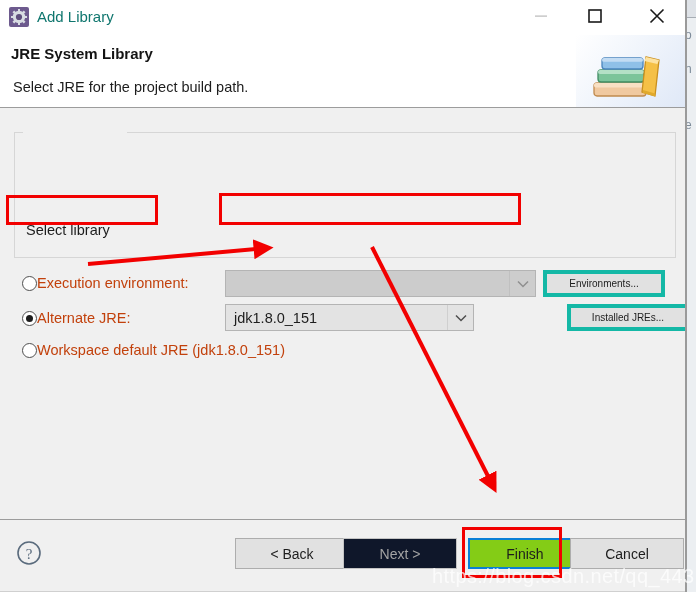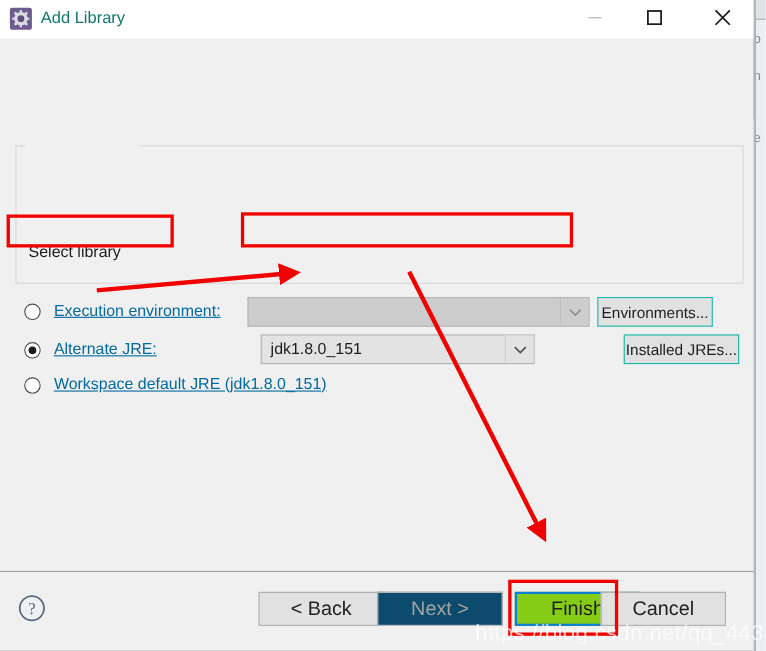--- a/index.html
+++ b/index.html
@@ -155,37 +155,36 @@
   }
   .radio.checked::after {
     content: "";
     position: absolute;
     left: 3px; top: 3px;
     width: 7px; height: 7px;
     border-radius: 50%;
     background: #1c1c1c;
   }
   .radio-label {
-    margin-left: 12px;
+    margin-left: 0;
     font-size: 14.5px;
-    color: #0369a1;
-    white-space: nowrap;
-    text-decoration: underline;
+    color: #c2410c;
+    white-space: nowrap;
   }
 
   
   .combo {
     position: absolute;
     height: 27px;
     display: flex;
     background: #cccccc;
     border: 1px solid #b4b4b4;
   }
   #combo-exec { left: 225px; top: 162px; width: 311px; }
-  #combo-alt  { left: 237px; top: 196px; width: 249px; background: #e3e3e3; }
+  #combo-alt  { left: 225px; top: 196px; width: 249px; background: #e3e3e3; }
   .combo-text {
     flex: 1 1 auto;
     display: flex; align-items: center;
     padding-left: 8px;
     font-size: 14.5px;
     color: #1d1d1d;
     overflow: hidden;
     white-space: nowrap;
   }
   .combo-arrow {
@@ -194,65 +193,65 @@
     border-left: 1px solid #c0c0c0;
     display: flex; align-items: center; justify-content: center;
     background: #cdcdcd;
   }
   #combo-alt .combo-arrow { background: #e3e3e3; border-left: 1px solid #cfcfcf; }
 
   
   .sidebtn {
     position: absolute;
     left: 543px;
-    width: 105px; height: 27px;
+    width: 122px; height: 27px;
     background: #e1e1e1;
-    border: 1px solid #14b8a6;
+    border: 4px solid #14b8a6;
+    font-family: "Liberation Sans", sans-serif;
+    font-size: 10px;
+    color: #1d1d1d;
+    cursor: default;
+    padding: 0;
+  }
+  #btn-environments { top: 162px; }
+  #btn-installed    { top: 196px; margin-left: 24px; }
+
+  
+  #footer {
+    position: absolute; top: 519px; left: 0;
+    width: 686px; height: 73px;
+    background: #f0f0f0;
+    border-top: 1px solid #9c9c9c;
+  }
+  #footer-bottomline {
+    position: absolute; left: 0; bottom: 0;
+    width: 686px; height: 1px; background: #d0d0d0;
+  }
+  #help-icon { position: absolute; left: 16px; top: 20px; }
+
+  .wizbtn {
+    position: absolute;
+    top: 18px;
+    width: 114px; height: 31px;
+    background: #e1e1e1;
+    border: 1px solid #adadad;
     font-family: "Liberation Sans", sans-serif;
     font-size: 14px;
     color: #1d1d1d;
     cursor: default;
     padding: 0;
   }
-  #btn-environments { top: 162px; }
-  #btn-installed    { top: 196px; margin-left: 24px; }
-
-  
-  #footer {
-    position: absolute; top: 519px; left: 0;
-    width: 686px; height: 73px;
-    background: #f0f0f0;
-    border-top: 1px solid #9c9c9c;
-  }
-  #footer-bottomline {
-    position: absolute; left: 0; bottom: 0;
-    width: 686px; height: 1px; background: #d0d0d0;
-  }
-  #help-icon { position: absolute; left: 16px; top: 20px; }
-
-  .wizbtn {
-    position: absolute;
-    top: 18px;
-    width: 114px; height: 31px;
-    background: #e1e1e1;
-    border: 1px solid #adadad;
-    font-family: "Liberation Sans", sans-serif;
-    font-size: 18px;
-    color: #1d1d1d;
-    cursor: default;
-    padding: 0;
-  }
   #btn-back { left: 235px; }
-  #btn-next { left: 343px; color: #a3a3a3; border-color: #c4c4c4; background: #0c4a6e; }
+  #btn-next { left: 343px; color: #a3a3a3; border-color: #c4c4c4; background: #0f172a; }
   #btn-finish {
     left: 468px;
     border: 2px solid #0a7fd6;
     background: #84cc16;
   }
-  #btn-cancel { left: 546px; }
+  #btn-cancel { left: 570px; }
 
   
   .ann-box {
     position: absolute;
     border: 3px solid #f20000;
     pointer-events: none;
   }
   #ann-alt    { left: 6px;   top: 195px; width: 152px; height: 30px; }
   #ann-combo  { left: 219px; top: 193px; width: 302px; height: 32px; }
   #ann-finish { left: 462px; top: 527px; width: 100px; height: 51px; }
@@ -316,20 +315,41 @@
         <rect x="1" y="1" width="12" height="12" fill="none" stroke="#1a1a1a" stroke-width="1.6"></rect>
       </svg>
     </button>
     <button class="winbtn" id="btn-close">
       <svg width="16" height="16" viewBox="0 0 16 16" aria-hidden="true">
         <path d="M1.5 1.5 L14.5 14.5 M14.5 1.5 L1.5 14.5" stroke="#1a1a1a" stroke-width="1.6" fill="none"></path>
       </svg>
     </button>
   </div>
 
+  <div id="header">
+    <div id="header-banner">
+      <svg id="books-icon" width="82" height="54" viewBox="0 0 82 54" aria-hidden="true">
+
+        <rect x="4" y="36" width="52" height="13" rx="3" fill="#f0c9a0" stroke="#c08a4e" stroke-width="1.3"></rect>
+        <rect x="4" y="36" width="52" height="4.5" rx="2" fill="#f8e0c4"></rect>
+
+        <rect x="8" y="23" width="46" height="12" rx="3" fill="#7cc49a" stroke="#3f8c63" stroke-width="1.3"></rect>
+        <rect x="8" y="23" width="46" height="4" rx="2" fill="#b4e0c6"></rect>
+
+        <rect x="12" y="11" width="41" height="11" rx="3" fill="#8fc0e8" stroke="#4b85bd" stroke-width="1.3"></rect>
+        <rect x="12" y="11" width="41" height="3.8" rx="2" fill="#c3dcf3"></rect>
+
+        <path d="M56 10 l13 3 l-4 36 l-13 -4 z" fill="#f5c046" stroke="#c98f1e" stroke-width="1.3"></path>
+        <path d="M56 10 l13 3 l-1.6 4 l-13 -3 z" fill="#fde2a0"></path>
+        <path d="M53 46 l12 3.5 l0 -3 l-12 -3.5 z" fill="#e0a92c"></path>
+      </svg>
+    </div>
+    <div id="header-title">JRE System Library</div>
+    <div id="header-desc">Select JRE for the project build path.</div>
+  </div>
 
   <div id="content">
 
     <div id="groupbox"></div>
     <div id="group-label">Select library</div>
 
     <div class="row" id="row-exec">
       <div class="radio-wrap">
         <span class="radio"></span>
         <span class="radio-label">Execution environment:</span>

